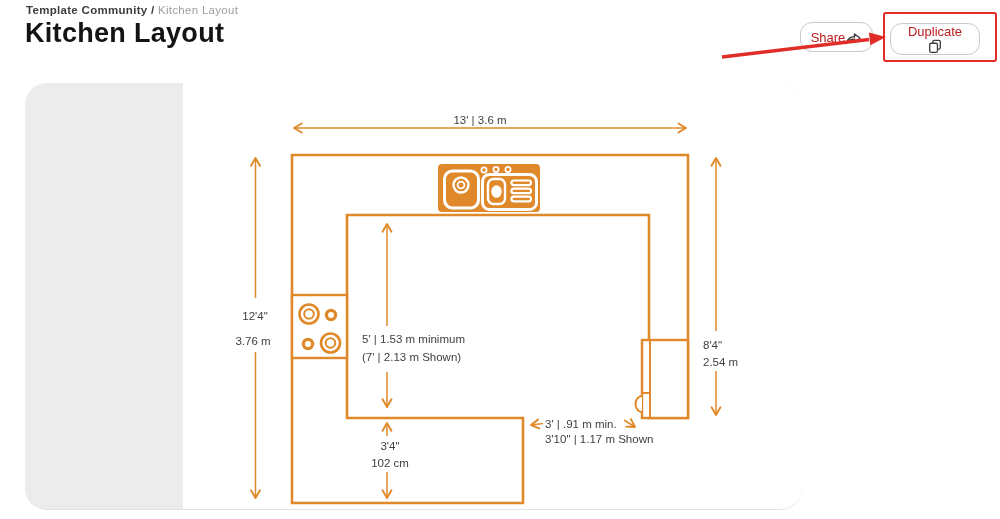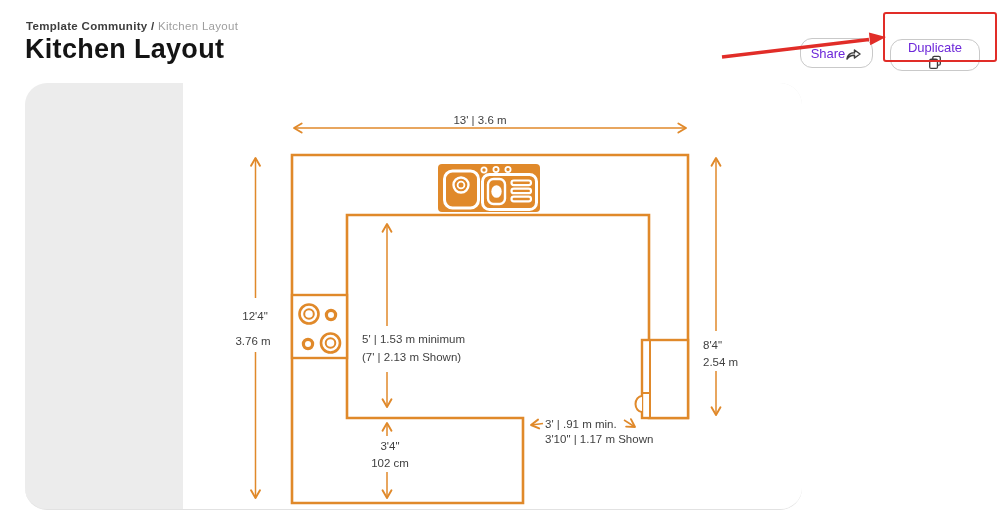--- a/index.html
+++ b/index.html
@@ -1,29 +1,29 @@
 <!DOCTYPE html>
 <html><head>
 <meta charset="utf-8">
 <style>
   * { margin:0; padding:0; box-sizing:border-box; }
   html,body { width:1000px; height:519px; background:#fff; overflow:hidden;
               font-family:"Liberation Sans", sans-serif; }
 
   
-  #header { position:absolute; left:0; top:16px; width:908px; height:83px; background:#fff; }
+  #header { position:absolute; left:0; top:0; width:908px; height:83px; background:#fff; }
   #breadcrumb { position:absolute; left:26px; top:4px; font-size:11.5px; letter-spacing:.3px; }
   #breadcrumb .root { color:#3d3d3d; font-weight:600; }
   #breadcrumb .current { color:#9e9e9e; font-weight:500; }
   #page-title { position:absolute; left:25px; top:18px; font-size:27px; font-weight:800;
                 color:#141414; letter-spacing:.3px; }
 
   .hbtn { position:absolute; display:flex; align-items:center; justify-content:center;
           gap:0; background:#fff; border:1.5px solid #c9c9c9; border-radius:12px;
-          font-size:13px; color:#6d28d9; cursor:pointer; }
+          font-size:13px; color:#b91c1c; cursor:pointer; }
   #share-button { left:800px; top:22px; width:73px; height:30px; }
   #duplicate-button { left:890px; top:23px; width:90px; height:32px;flex-direction:column; }
 
   
   #annotation-box { position:absolute; left:883px; top:12px; width:114px; height:50px;
                     border:2.5px solid #e12d28; border-radius:3px; z-index:40; pointer-events:none; }
   #annotation-arrow-svg { position:absolute; left:0; top:0; width:1000px; height:75px;
                           z-index:41; pointer-events:none; }
 
   

